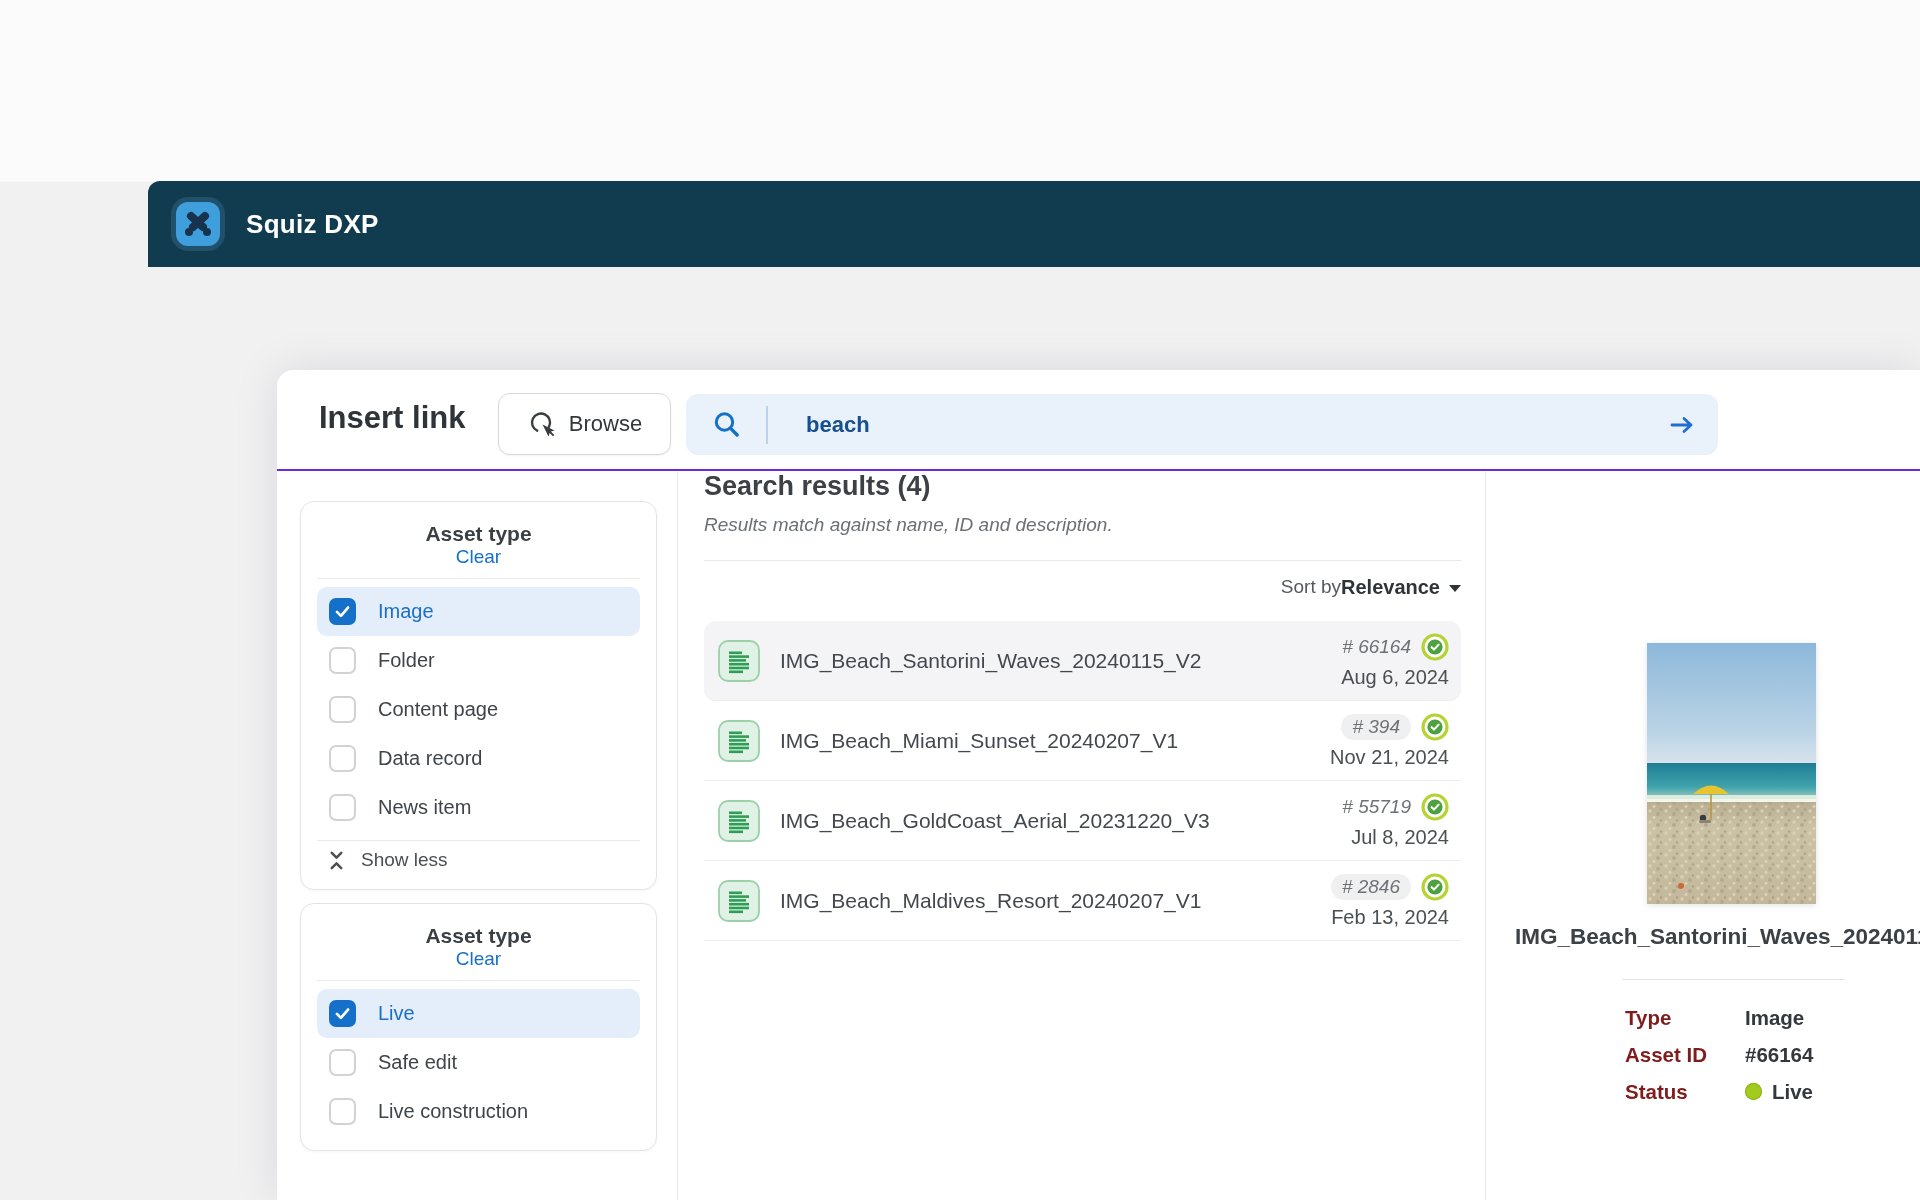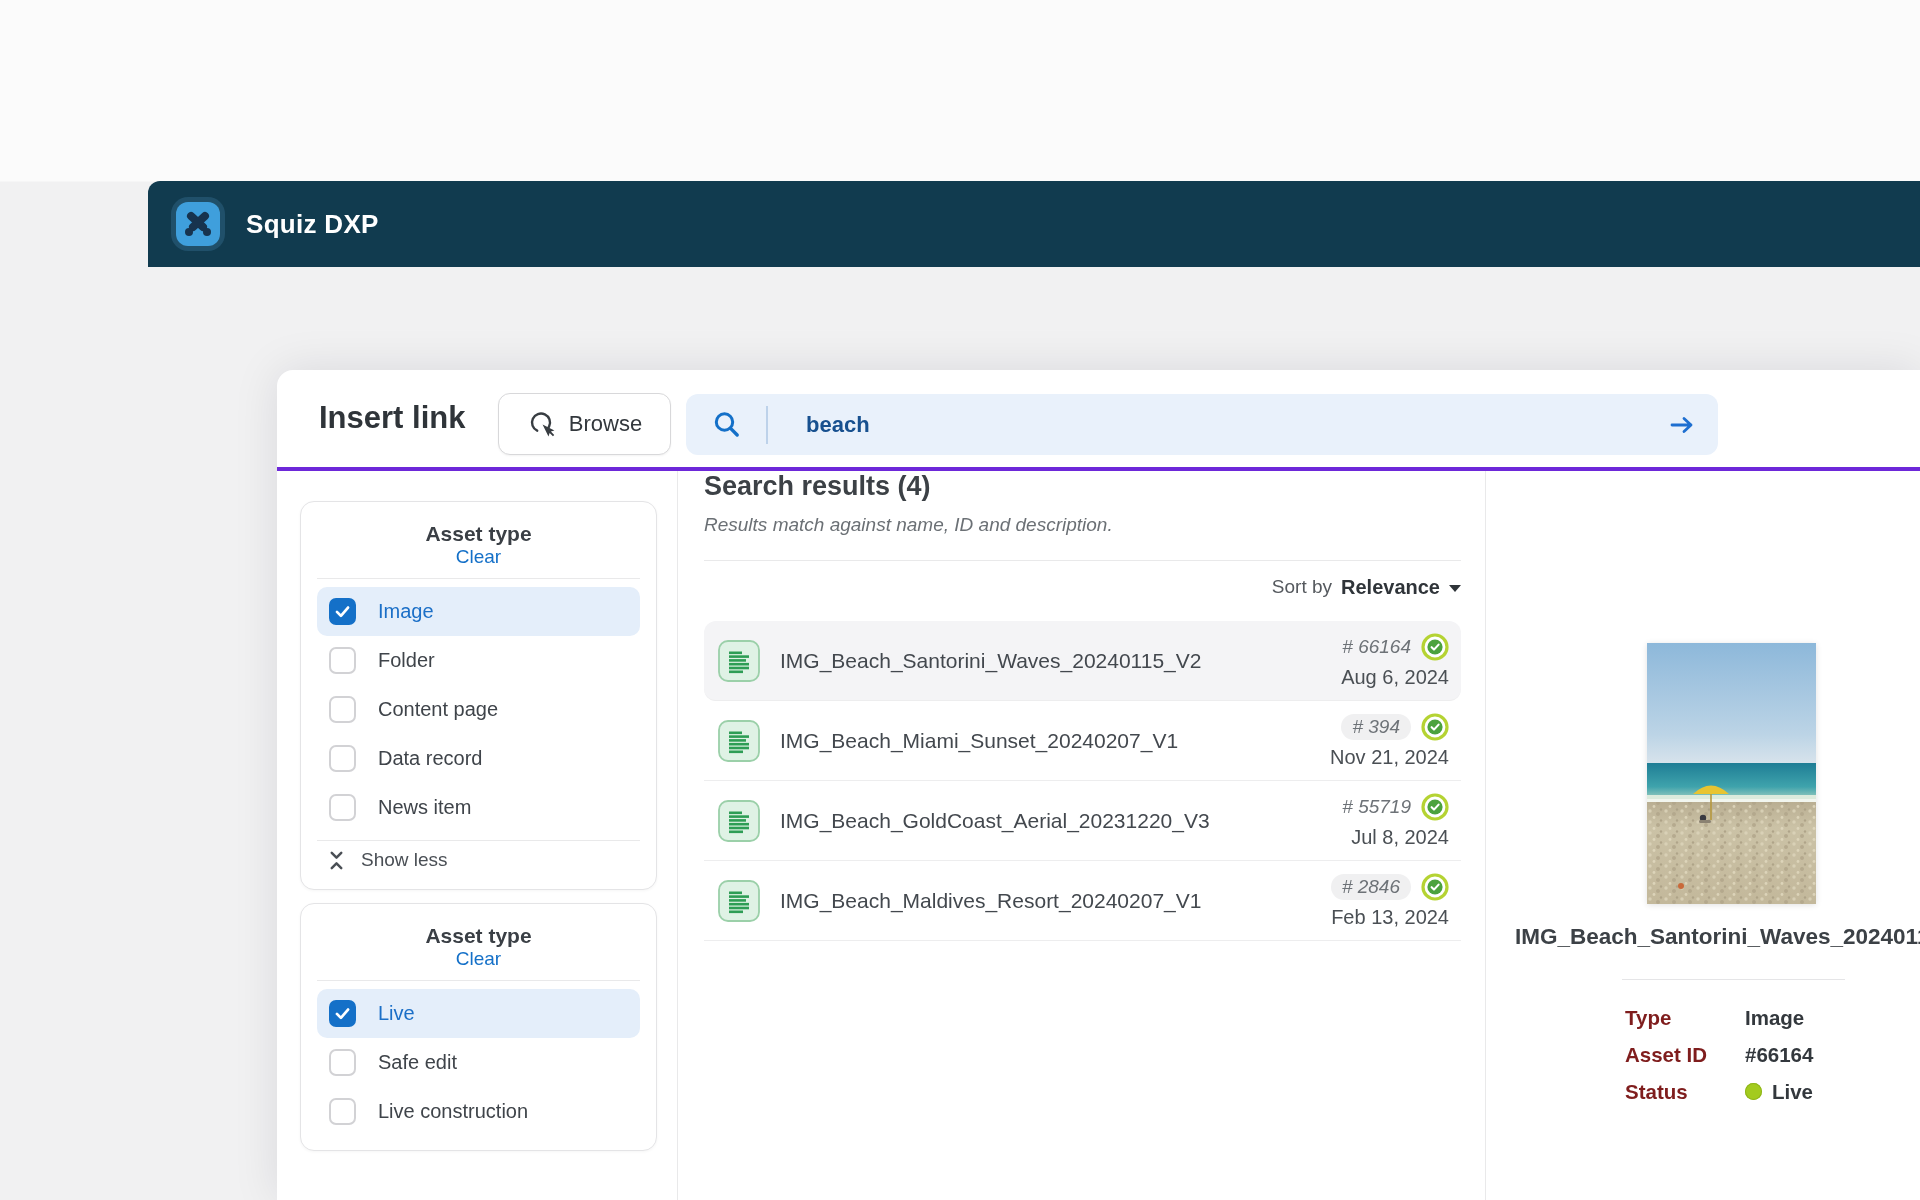--- a/index.html
+++ b/index.html
@@ -21,21 +21,21 @@
     box-shadow:0 0 0 5px #20506a; display:flex; align-items:center; justify-content:center;
   }
   .app-name{ color:#fff; font-size:26px; font-weight:600; margin-left:26px; letter-spacing:.3px; }
 
   
   .modal{
     position:absolute; left:277px; top:370px; width:1643px; height:830px;
     background:#fff; border-radius:16px 0 0 0;
     box-shadow:0 0 46px rgba(16,24,40,.10);
   }
-  .modal-header{ position:absolute; top:0; left:0; width:100%; height:101px; border-bottom:4px solid #6d28d9; }
+  .modal-header{ position:absolute; top:0; left:0; width:100%; height:101px; border-bottom:2px solid #6d28d9; }
   .modal-title{ position:absolute; left:42px; top:30px; font-size:31px; font-weight:700; color:#2f3439; }
   .browse-btn{
     position:absolute; left:221px; top:23px; width:173px; height:62px;
     background:#fff; border:1px solid #d8d8da; border-radius:12px;
     display:flex; align-items:center; justify-content:center; gap:12px;
     font-size:22px; color:#33383d; font-family:inherit; cursor:pointer;
     box-shadow:0 1px 2px rgba(0,0,0,.05);
   }
   .search-bar{
     position:absolute; left:409px; top:24px; width:1032px; height:61px;
@@ -79,21 +79,21 @@
   .filter-item.checked .filter-label{ color:#1b6fc7; }
   .show-less{
     margin-top:8px; border-top:1px solid #e9e9ea; padding:8px 8px 4px 10px;
     display:flex; align-items:center; gap:15px; font-size:19px; color:#4a4f55; cursor:pointer;
   }
 
   
   .results-title{ font-size:27px; font-weight:600; color:#3c4146; }
   .results-subtitle{ margin-top:12px; font-size:19px; font-style:italic; color:#6b7075; }
   .results-divider{ margin-top:24px; border:none; border-top:1px solid #e9e9ea; }
-  .sort-row{ height:52px; display:flex; align-items:center; justify-content:flex-end; gap:9px; }
+  .sort-row{ height:52px; display:flex; align-items:center; justify-content:flex-end; }
   .sort-label{ font-size:19px; color:#55595e; }
   .sort-value{ font-size:20px; font-weight:700; color:#2f3439; display:flex; align-items:center; gap:9px; cursor:pointer; }
   .sort-caret{ width:0; height:0; border-left:6px solid transparent; border-right:6px solid transparent; border-top:7px solid #2f3439; margin-top:2px; }
   .result-list{ margin-top:8px; }
   .result-row{
     height:80px; display:flex; align-items:center; gap:20px;
     padding:0 12px 0 14px; border-bottom:1px solid #ededee; cursor:pointer;
   }
   .result-row.selected{ background:#f4f4f6; border-radius:12px; }
   .row-name{ flex:1; font-size:21px; color:#43484e; }

